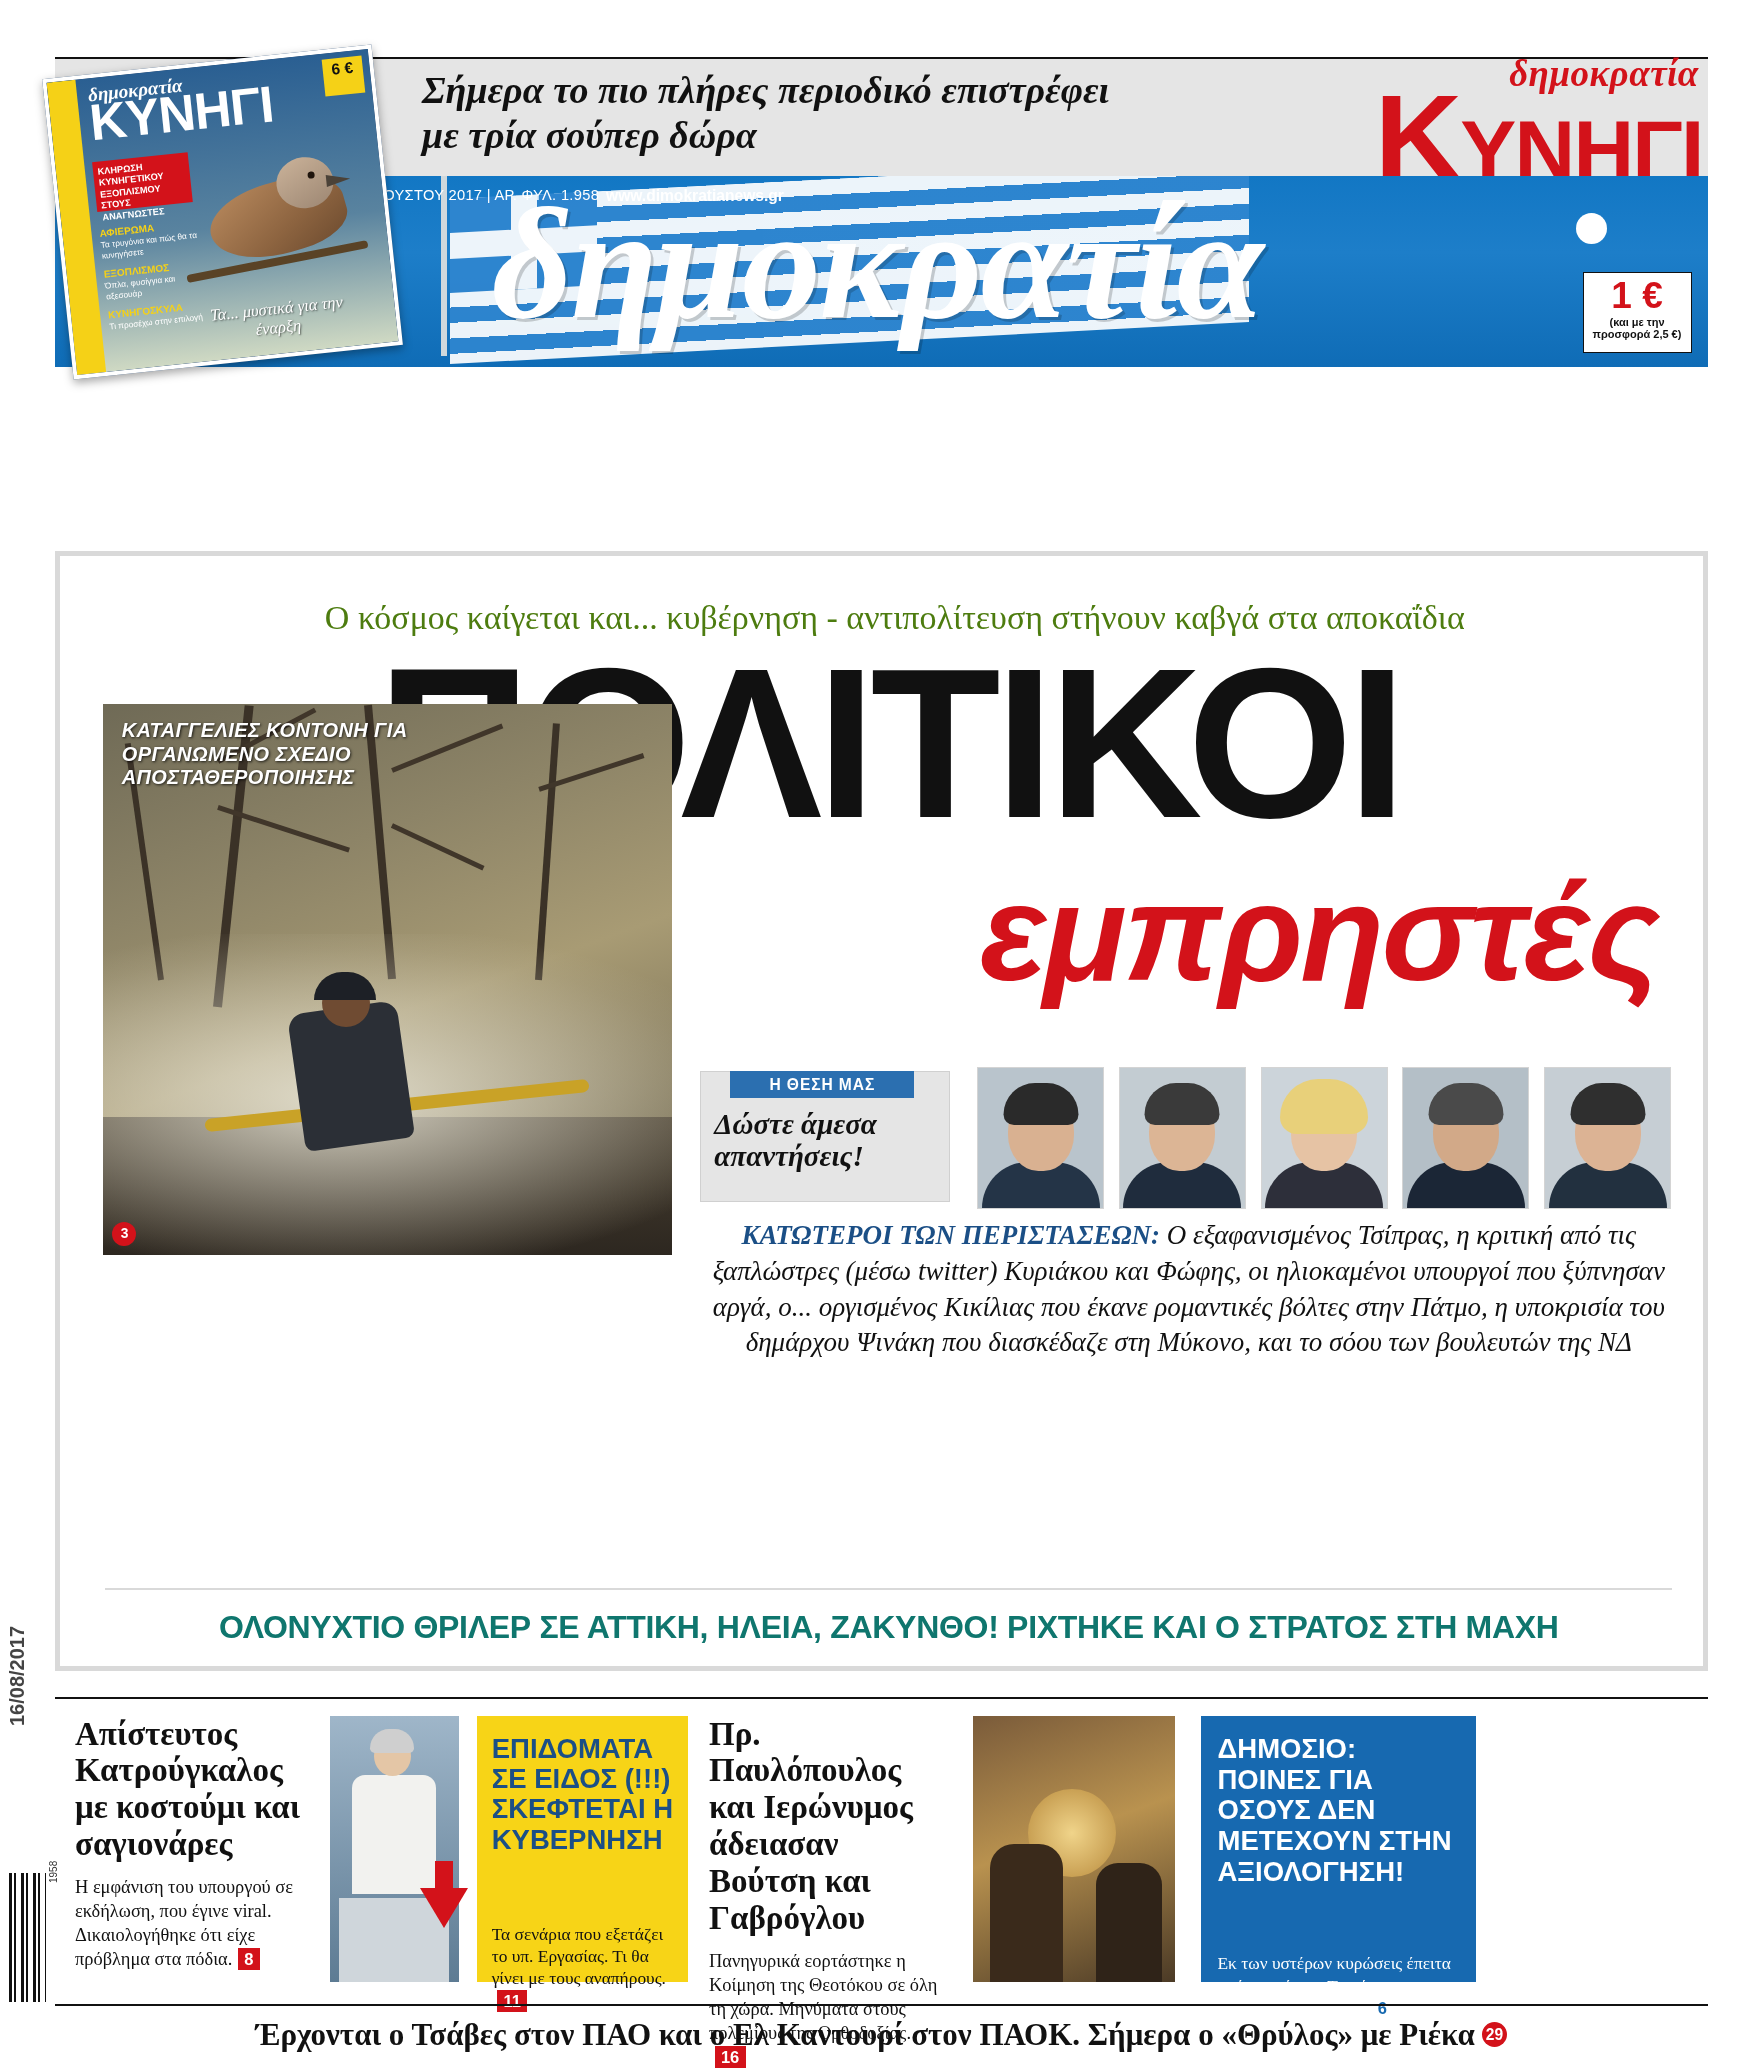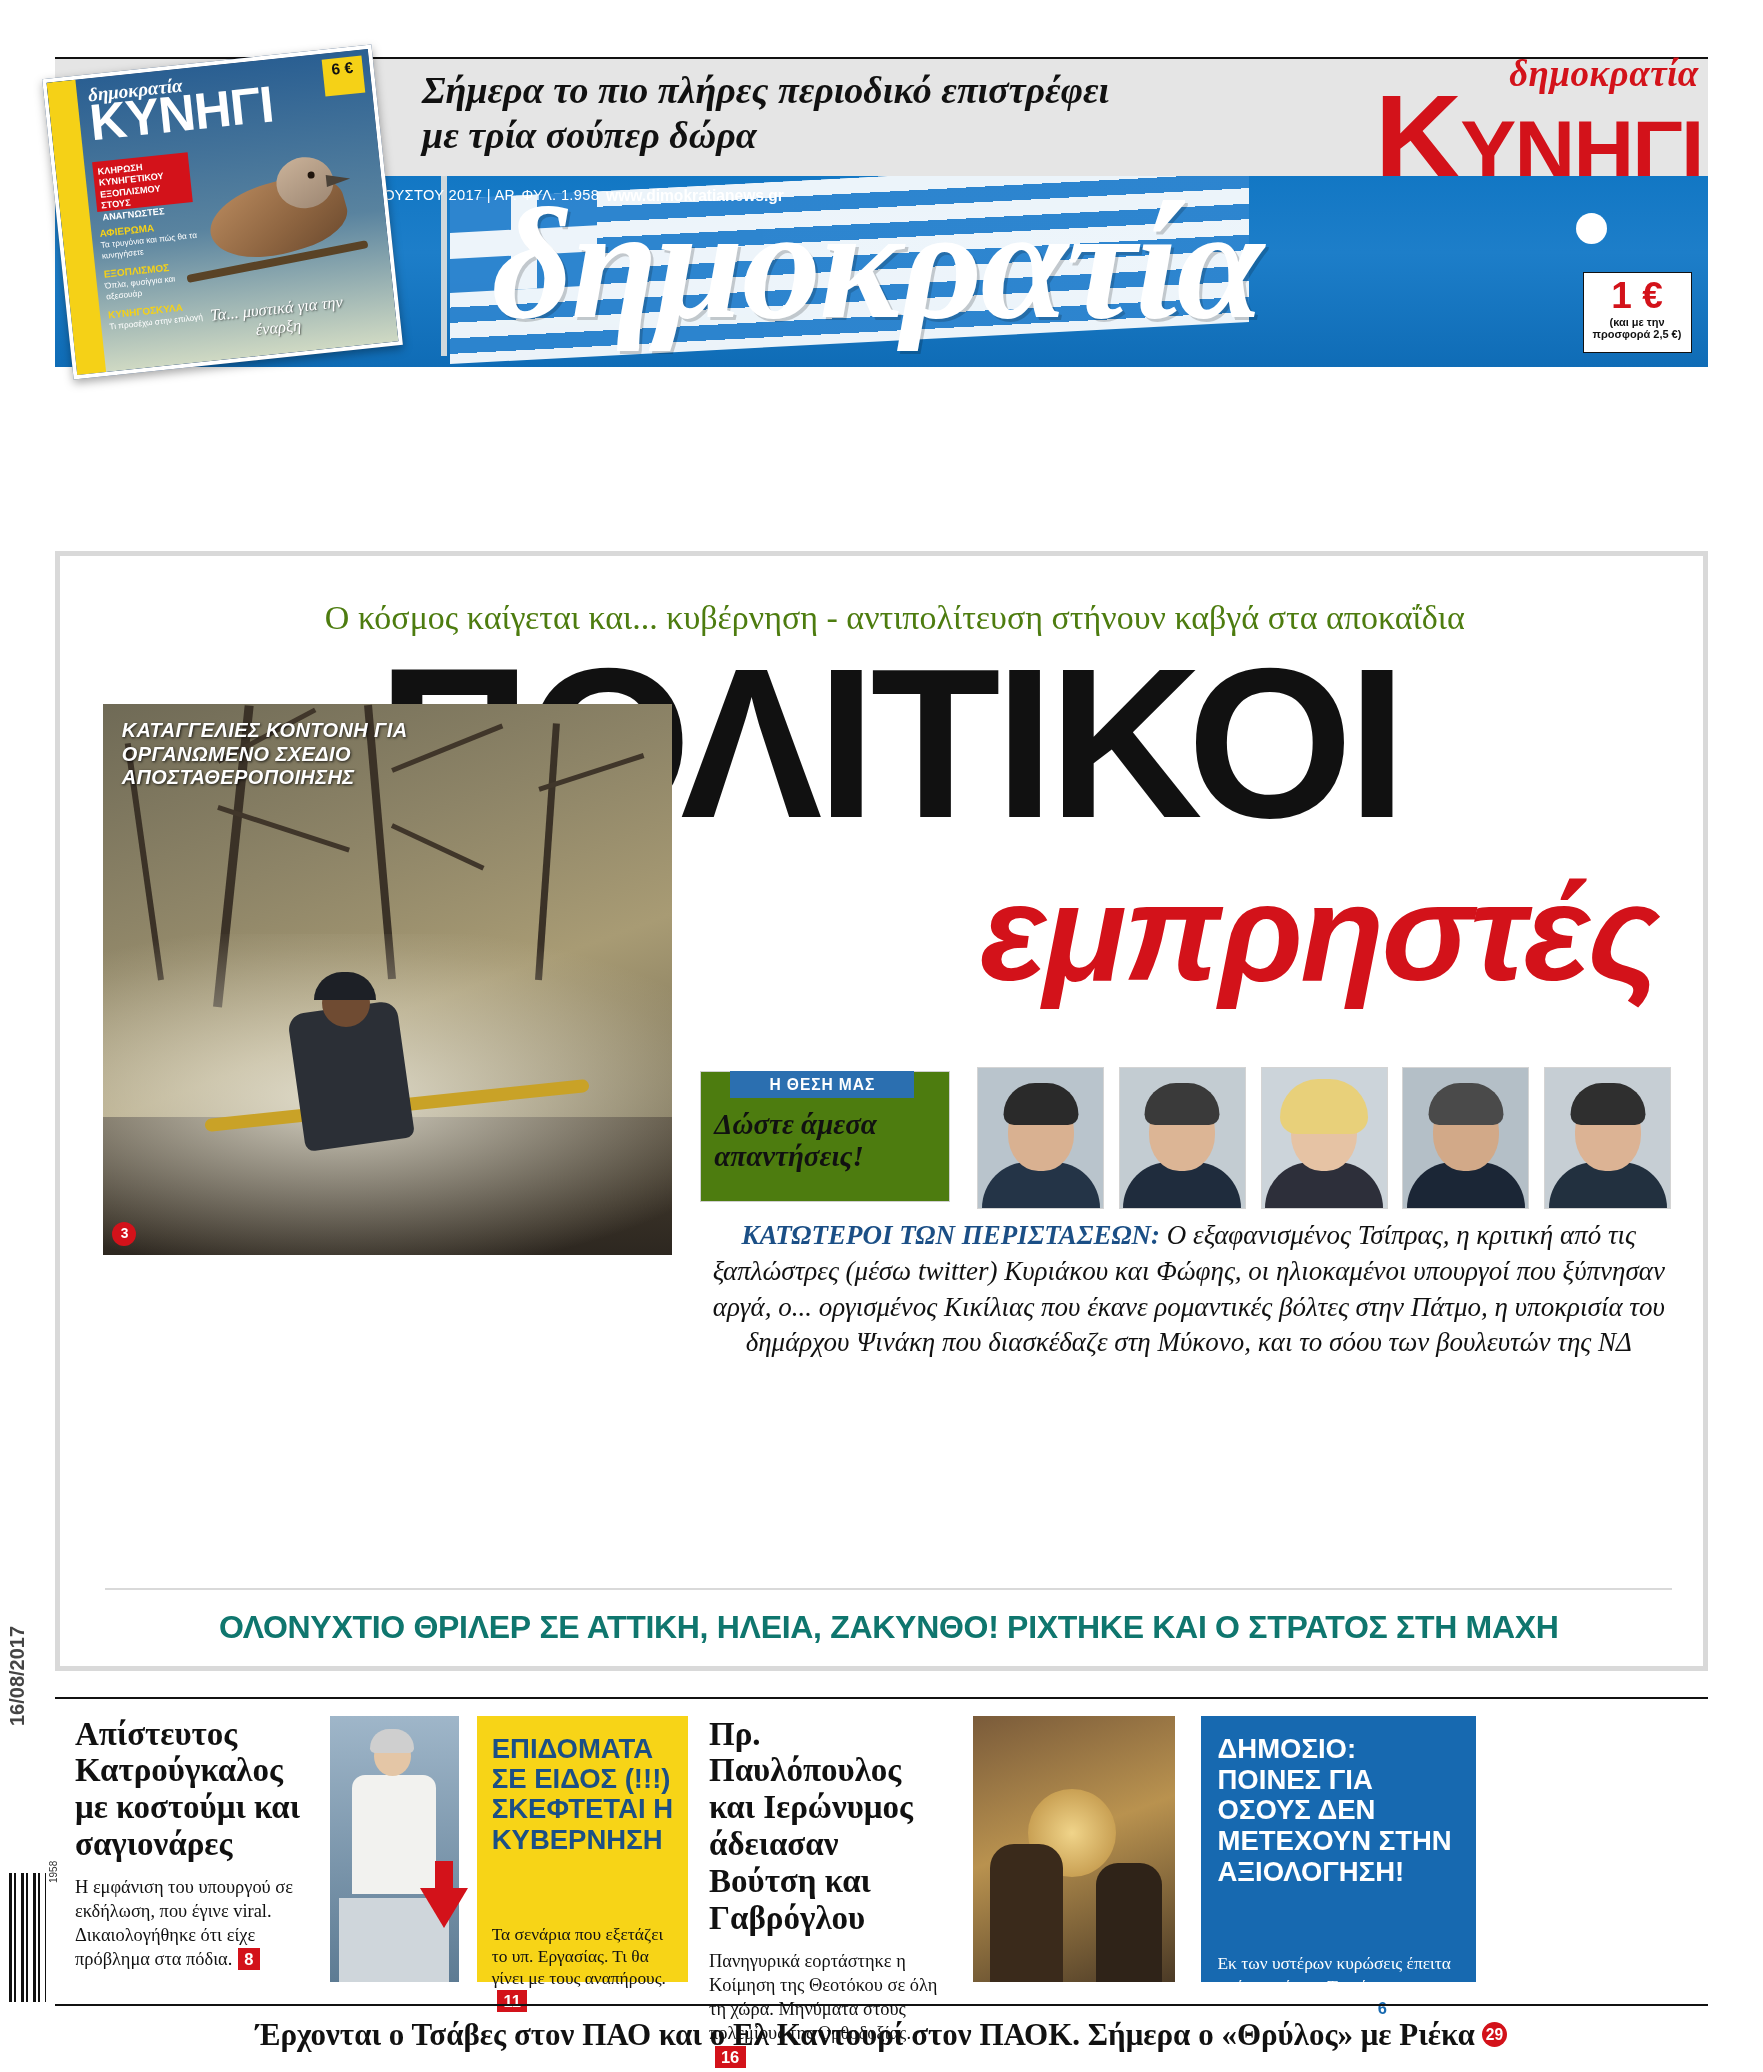--- a/index.html
+++ b/index.html
@@ -210,21 +210,21 @@
   }
   .photo-page{
     position:absolute;left:9.2px;bottom:9.2px;width:24px;height:24px;border-radius:50%;
     background:#d3121a;color:#fff;font-family:"Liberation Sans",sans-serif;font-weight:700;
     font-size:13.8px;text-align:center;line-height:24px;
   }
 
   
   .opinion{
     position:absolute;left:632px;top:507px;width:248px;height:129px;
-    border:1.8px solid #d0d0d0;background:#4d7c0f;
+    border:1.8px solid #d0d0d0;background:#e5e5e5;
   }
   .opinion-tag{
     position:absolute;left:29px;top:-1.8px;width:184px;height:27.5px;background:#2b6fb0;
     color:#fff;font-family:"Liberation Sans",sans-serif;font-weight:700;font-size:15.6px;
     text-align:center;line-height:27.5px;letter-spacing:0.9px;
   }
   .opinion-text{
     position:absolute;left:13px;top:37px;width:224px;
     font-family:"Liberation Serif",serif;font-style:italic;font-weight:700;
     font-size:29px;line-height:1.1;color:#111;

